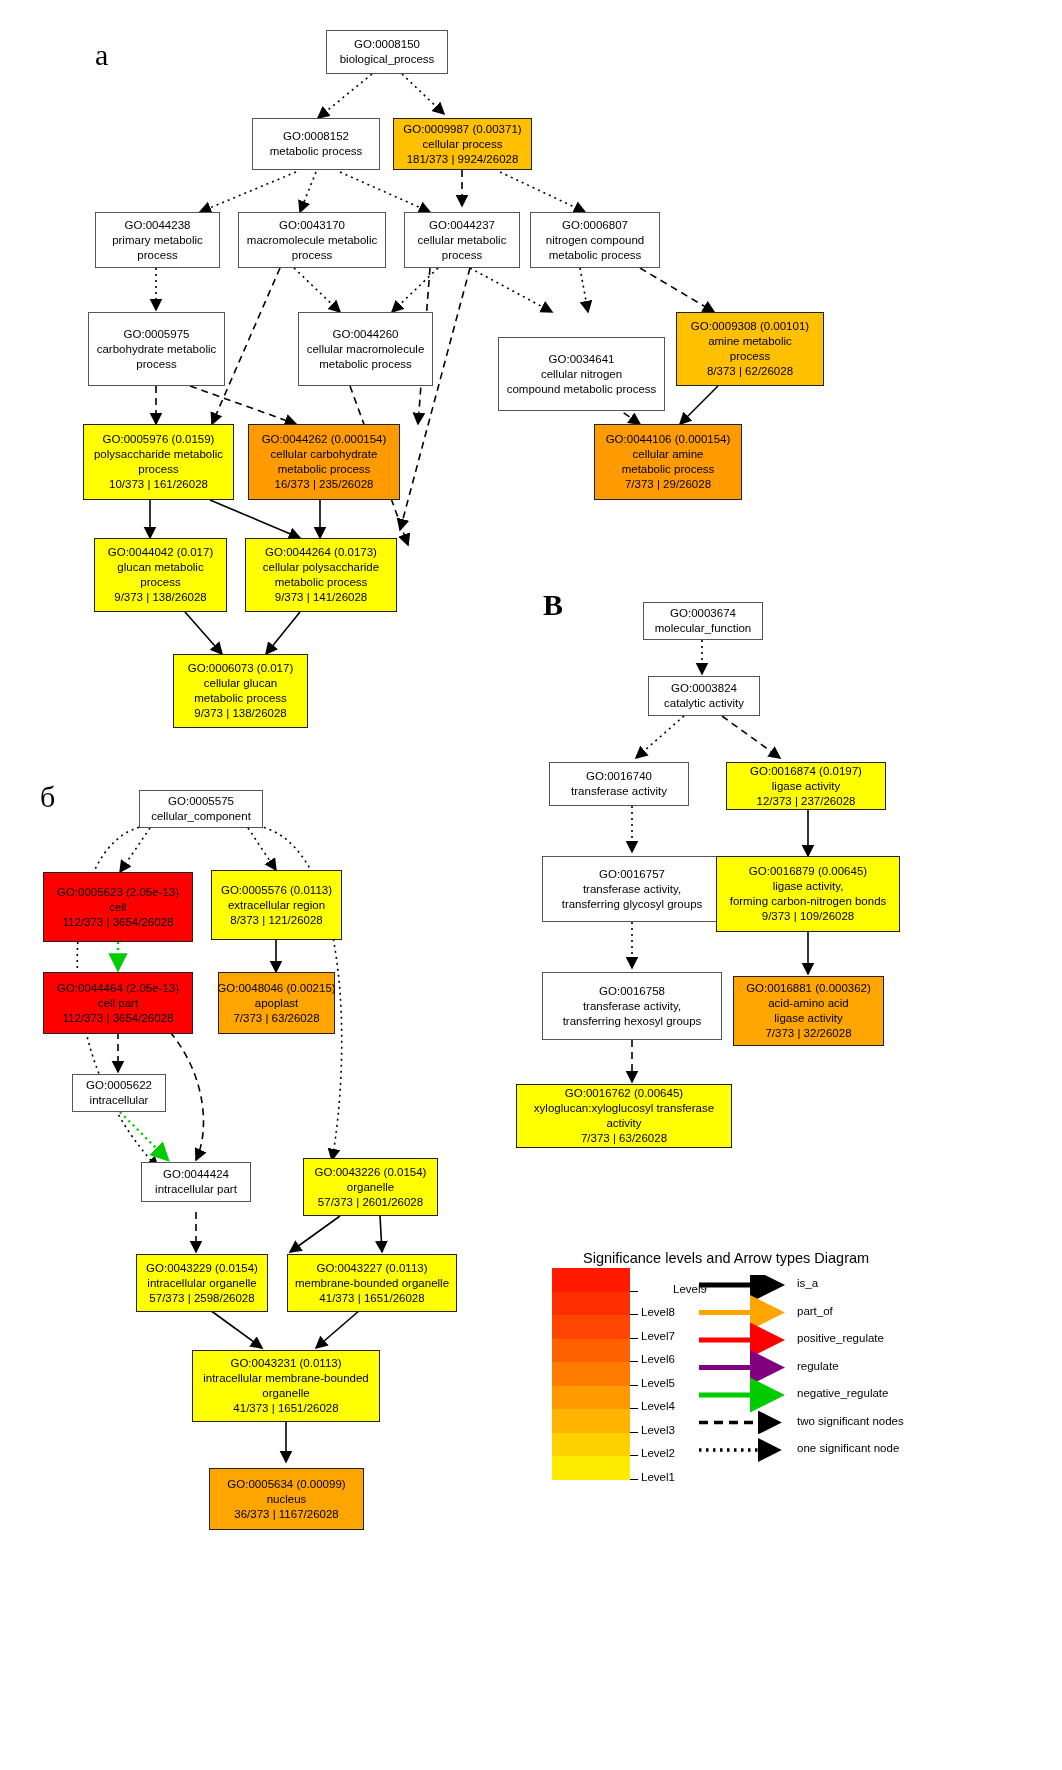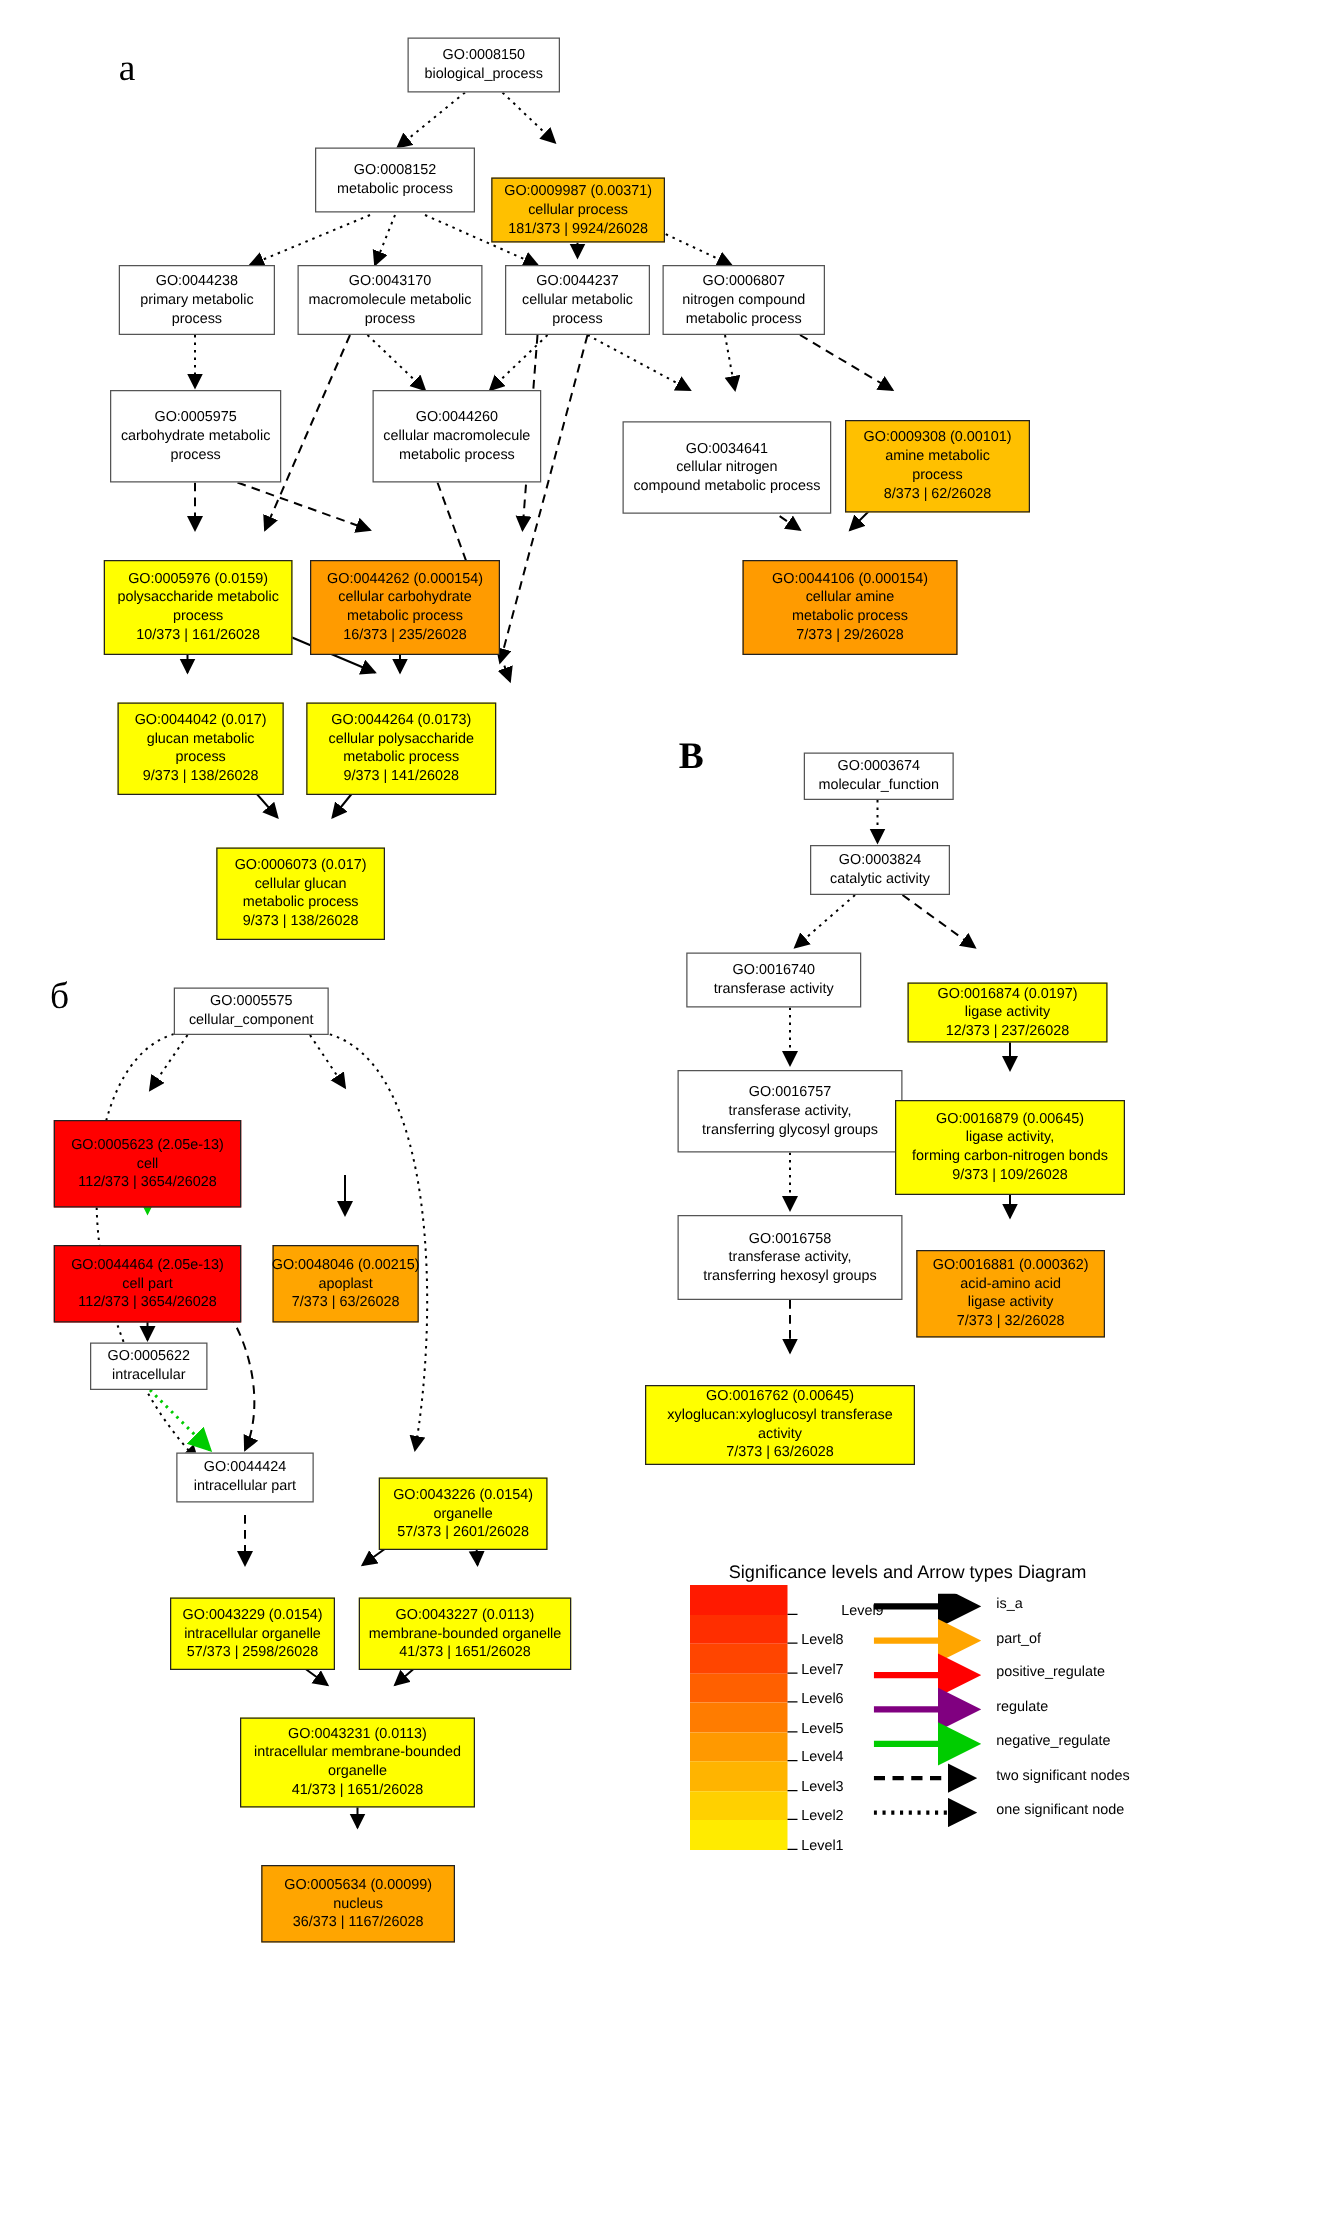--- a/index.html
+++ b/index.html
@@ -7,21 +7,21 @@
   #canvas{position:relative;width:1062px;height:1770px;overflow:hidden;}
   svg.edges{position:absolute;left:0;top:0;width:1062px;height:1770px;pointer-events:none;}
   .node{
     position:absolute;box-sizing:border-box;border:1px solid #555;
     background:#ffffff;text-align:center;font-size:11.5px;line-height:15px;
     color:#000;display:flex;flex-direction:column;justify-content:center;
     align-items:center;padding:2px 3px;z-index:5;
   }
   .node div{white-space:nowrap;}
   .node.w{background:#ffffff;border-color:#555;}
-  .node.sig{border:1.5px solid #222;margin-top:24px;}
+  .node.sig{border:1.5px solid #222;}
   .panel-letter{position:absolute;font-family:"Liberation Serif",serif;font-size:30px;color:#000;z-index:6;}
   .legend-title{position:absolute;font-size:14.5px;color:#000;z-index:6;white-space:nowrap;}
   .legend-label{position:absolute;font-size:11.5px;color:#000;z-index:6;white-space:nowrap;}
   .grad-cell{position:absolute;z-index:5;}
   .tick{position:absolute;z-index:6;background:#000;height:1px;}
 </style>
 </head>
 <body>
 
 <div id="canvas">
@@ -167,21 +167,21 @@
     <div>10/373 | 161/26028</div>
   </div>
 
   <div class="node sig" style="left:248px;top:424px;width:152px;height:76px;background:#FF9B00;">
     <div>GO:0044262 (0.000154)</div>
     <div>cellular carbohydrate</div>
     <div>metabolic process</div>
     <div>16/373 | 235/26028</div>
   </div>
 
-  <div class="node sig" style="left:594px;top:424px;width:172px;height:76px;background:#FF9B00;">
+  <div class="node sig" style="left:594px;top:424px;width:148px;height:76px;background:#FF9B00;">
     <div>GO:0044106 (0.000154)</div>
     <div>cellular amine</div>
     <div>metabolic process</div>
     <div>7/373 | 29/26028</div>
   </div>
 
   <div class="node sig" style="left:94px;top:538px;width:133px;height:74px;background:#FFFF00;">
     <div>GO:0044042 (0.017)</div>
     <div>glucan metabolic</div>
     <div>process</div>
@@ -206,20 +206,25 @@
     <div>GO:0005575</div>
     <div>cellular_component</div>
   </div>
 
   <div class="node sig" style="left:43px;top:872px;width:150px;height:70px;background:#FF0000;">
     <div>GO:0005623 (2.05e-13)</div>
     <div>cell</div>
     <div>112/373 | 3654/26028</div>
   </div>
 
+  <div class="node sig" style="left:211px;top:870px;width:131px;height:70px;background:#FFFF00;">
+    <div>GO:0005576 (0.0113)</div>
+    <div>extracellular region</div>
+    <div>8/373 | 121/26028</div>
+  </div>
 
   <div class="node sig" style="left:43px;top:972px;width:150px;height:62px;background:#FF0000;">
     <div>GO:0044464 (2.05e-13)</div>
     <div>cell part</div>
     <div>112/373 | 3654/26028</div>
   </div>
 
   <div class="node sig" style="left:218px;top:972px;width:117px;height:62px;background:#FFA500;">
     <div>GO:0048046 (0.00215)</div>
     <div>apoplast</div>

